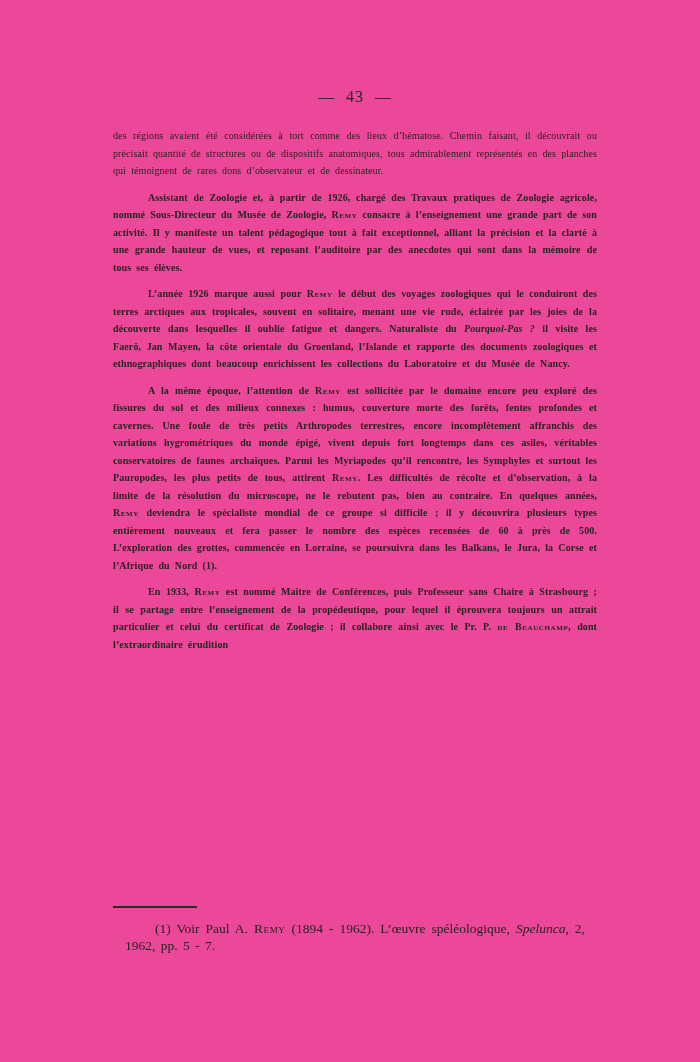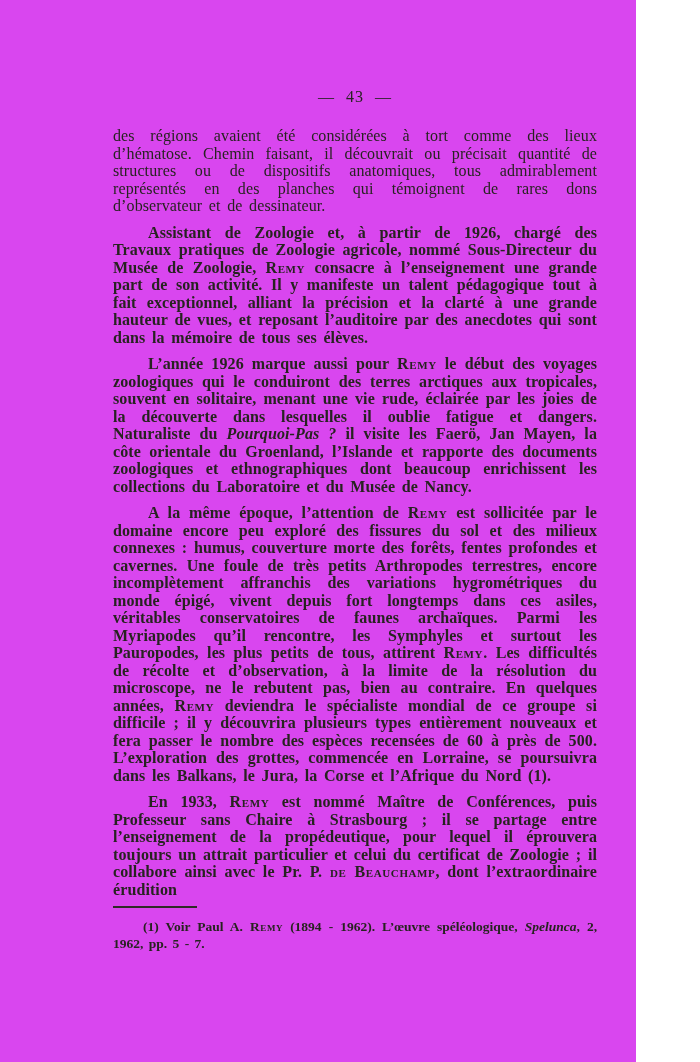--- a/index.html
+++ b/index.html
@@ -2,23 +2,23 @@
 <html lang="fr"><head>
 <meta charset="utf-8">
 <style>
   html, body {
     margin: 0;
     padding: 0;
     background: #ffffff;
   }
   .page {
     position: relative;
-    width: 636px;
+    width: 700px;
     height: 1062px;
-    background: #d946ef;
+    background: #ec4899;
     color: #272320;
     font-family: "Liberation Serif", "DejaVu Serif", serif;
     overflow: hidden;
   }
   .page-number {
     position: absolute;
     top: 88px;
     left: 113px;
     width: 484px;
     text-align: center;
@@ -28,21 +28,21 @@
   }
   .text-block {
     position: absolute;
     top: 127px;
     left: 113px;
     width: 484px;
   }
   p.para {
     margin: 0 0 9px 0;
     text-align: justify;
-    font-size: 16px;
+    font-size: 10px;
     line-height: 17.5px;
     word-spacing: 2.5px;
     letter-spacing: 0.1px;
     hyphens: auto;
     -webkit-hyphens: auto;
   }
   p.para.indent {
     text-indent: 35px;
     font-weight: bold;
   }
@@ -59,27 +59,26 @@
     top: 906px;
     width: 484px;
   }
   .footnote-rule {
     width: 84px;
     height: 2px;
     background: #2e2a27;
     margin: 0 0 10px 0;
   }
   p.footnote {
-    margin: 0;
+    margin: 12px;
     font-size: 13.5px;
     line-height: 17px;
     text-align: justify;
     text-indent: 30px;
     word-spacing: 2px;
-    font-weight: bold;
   }
 </style>
 </head>
 <body>
 
 <div class="page">
   <div class="page-number">— 43 —</div>
 
   <div class="text-block">
       <p class="para"><span>des régions avaient été considérées à tort comme des lieux d’hématose. Chemin faisant, il découvrait ou précisait quantité de structures ou de dispositifs anatomiques, tous admirablement représentés en des planches qui témoignent de rares dons d’observateur et de dessinateur.</span></p>

